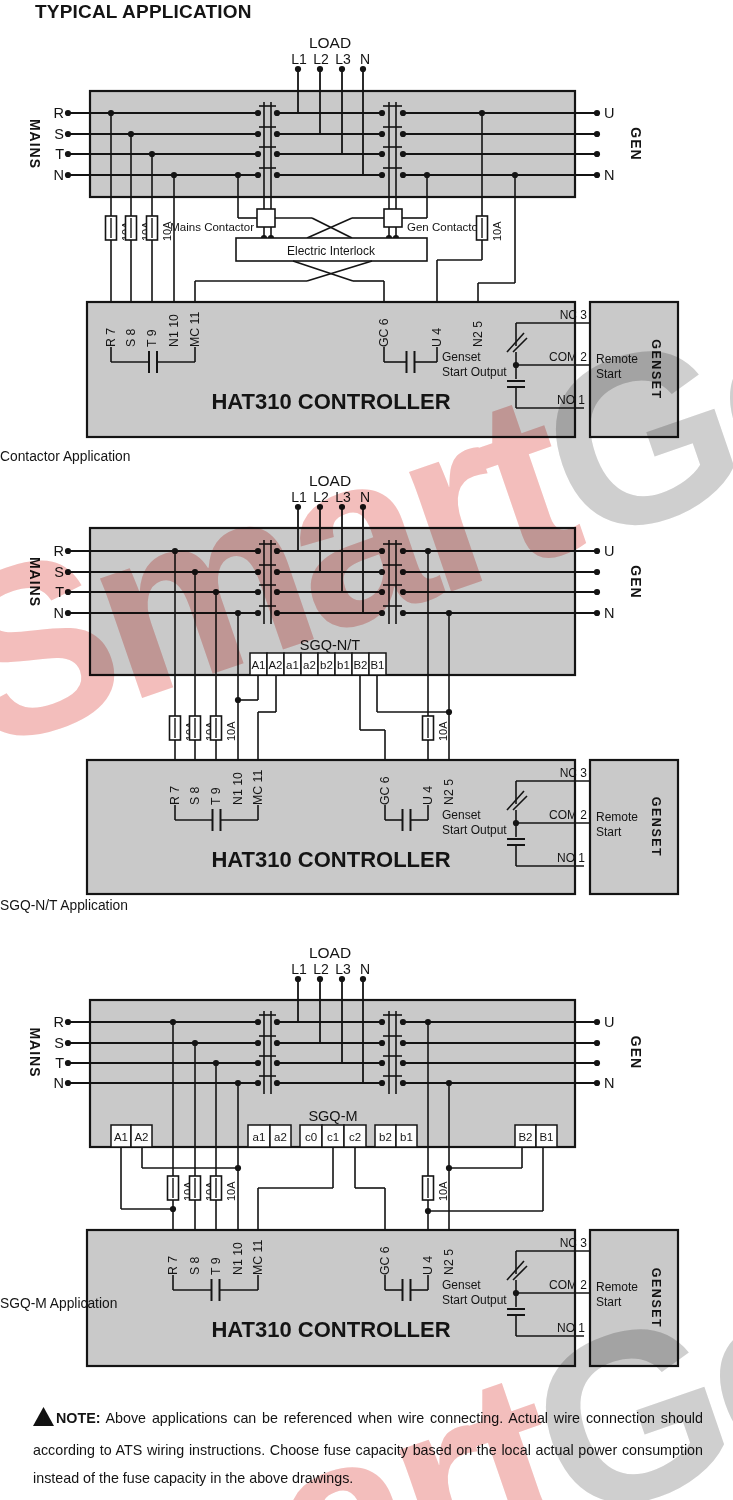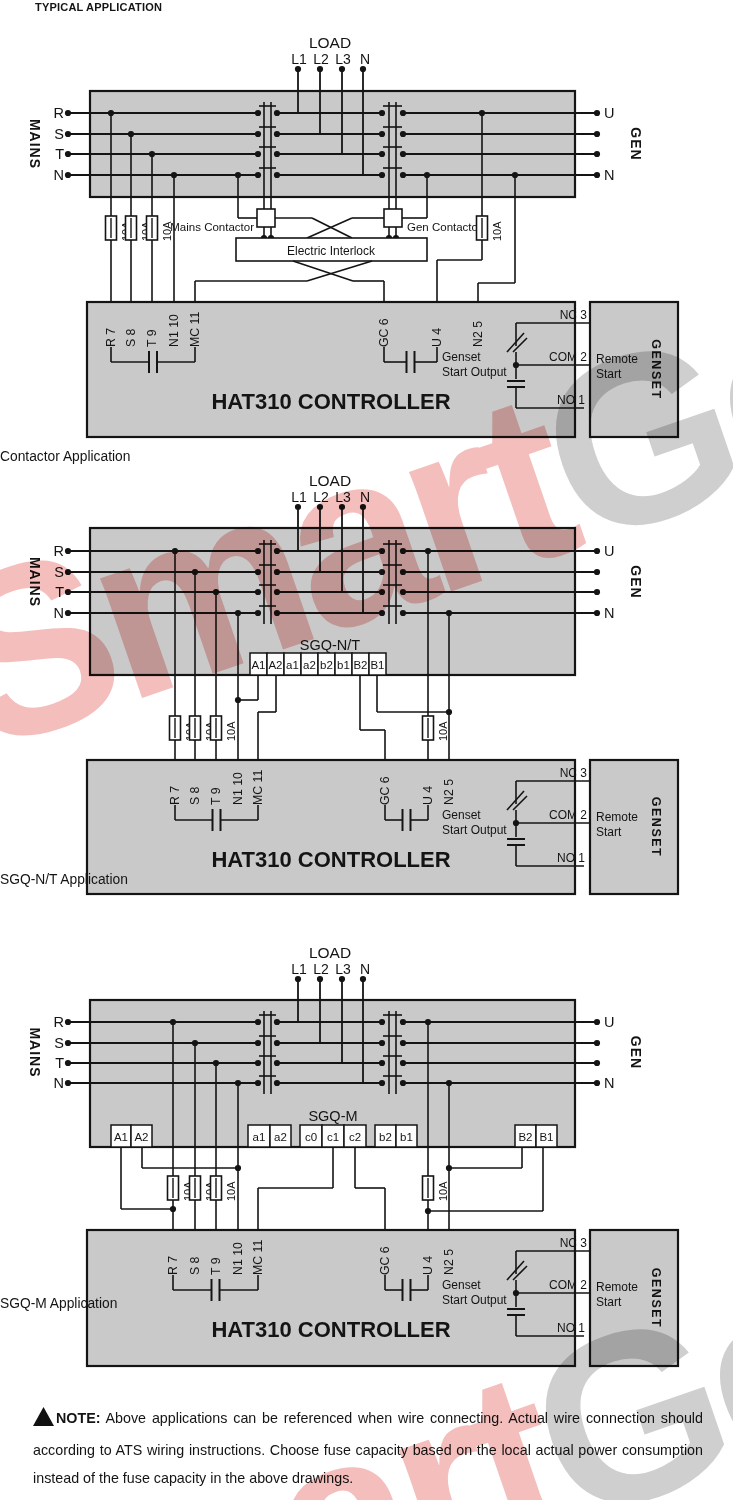--- a/index.html
+++ b/index.html
@@ -1,19 +1,19 @@
 <!DOCTYPE html>
 <html><head>
 <meta charset="utf-8">
 <style>
   html,body{margin:0;padding:0;}
   body{width:733px;height:1500px;position:relative;overflow:hidden;background:#fff;
        font-family:"Liberation Sans",sans-serif;color:#141414;}
   #stage{position:absolute;left:0;top:0;width:733px;height:1500px;}
-  .page-title{position:absolute;left:35px;top:1px;font-size:11px;font-weight:bold;letter-spacing:.2px;}
+  .page-title{position:absolute;left:35px;top:1px;font-size:19px;font-weight:bold;letter-spacing:.2px;}
   .caption{position:absolute;left:0;width:684px;font-size:13.8px;}
   .note{position:absolute;left:33px;top:1404px;width:670px;font-size:14.3px;line-height:28.5px;
         text-align:justify;}
   .note b{font-weight:bold;}
   .note .tri{display:inline-block;vertical-align:-3px;margin-right:2px;}
   .wm{position:absolute;font-weight:bold;font-size:240px;letter-spacing:-10px;line-height:240px;
       white-space:nowrap;transform:rotate(-19deg);transform-origin:0 190px;
       mix-blend-mode:multiply;opacity:.8;pointer-events:none;z-index:5;}
   .wm-a{color:#f0aeab;}
   .wm-b{color:#c3c3c3;}
@@ -529,21 +529,21 @@
     <text x="587" y="1289" font-size="12" text-anchor="end" font-weight="normal" letter-spacing="0">COM 2</text>
     <text x="585" y="1332" font-size="12" text-anchor="end" font-weight="normal" letter-spacing="0">NO 1</text>
     <text x="331" y="1337" font-size="22" text-anchor="middle" font-weight="bold" letter-spacing="0">HAT310 CONTROLLER</text>
     <rect x="590" y="1230" width="88" height="136" fill="#c9c9c9" stroke="#141414" stroke-width="2.2"></rect>
     <text x="596" y="1291" font-size="12" text-anchor="start" font-weight="normal" letter-spacing="0">Remote</text>
     <text x="596" y="1306" font-size="12" text-anchor="start" font-weight="normal" letter-spacing="0">Start</text>
     <text transform="translate(652,1298) rotate(90)" font-size="12.5" text-anchor="middle" font-weight="bold" letter-spacing="1.5">GENSET</text>
   </svg>
 
 <div class="caption" style="top:449px">Contactor Application</div>
-<div class="caption" style="top:872px">SGQ-N/T Application</div>
+<div class="caption" style="top:898px">SGQ-N/T Application</div>
 <div class="caption" style="top:1296px">SGQ-M Application</div>
 
 <div class="note">
   <span class="tri">
     <svg width="21" height="19" viewBox="0 0 21 19">
         <polygon points="10.5,0 21,19 0,19" fill="#111"></polygon>
         <text x="10.5" y="16" text-anchor="middle" font-size="13" font-weight="bold" fill="#fff">!</text>
       </svg>
   </span><b>NOTE:</b>
   <span>Above applications can be referenced when wire connecting. Actual wire connection should according to ATS wiring instructions. Choose fuse capacity based on the local actual power consumption instead of the fuse capacity in the above drawings.</span>

